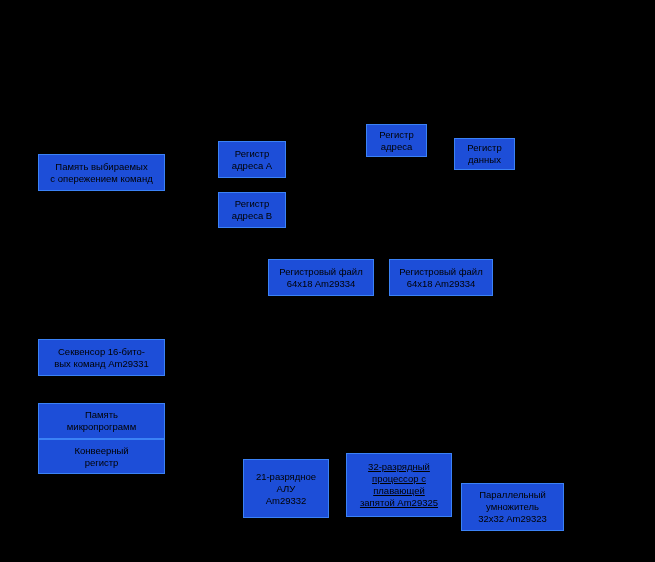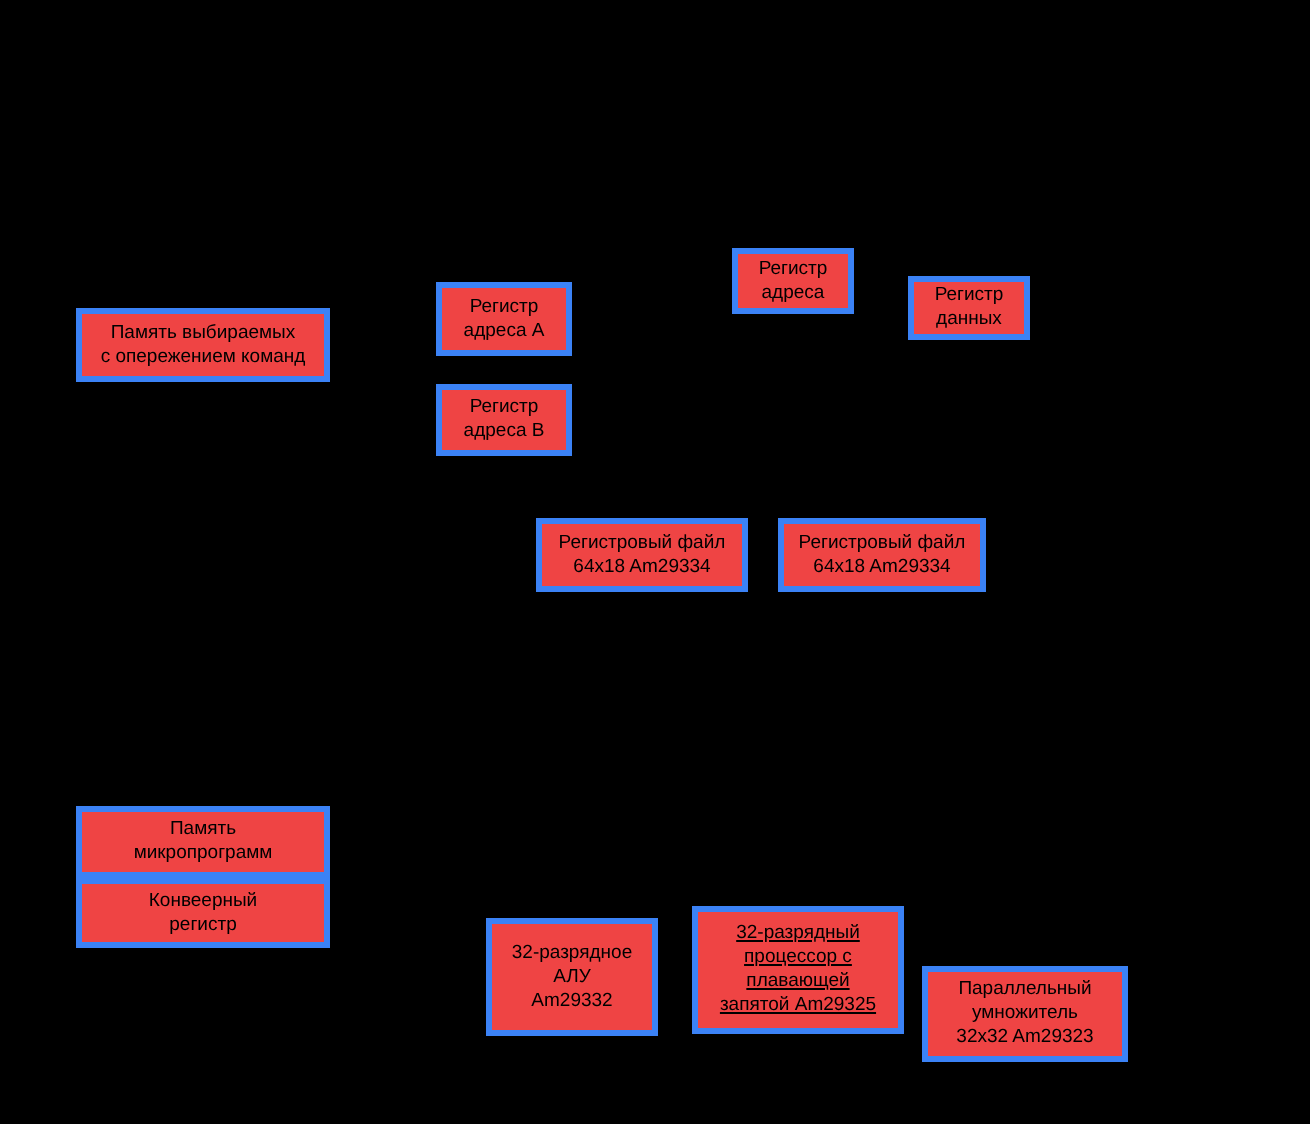--- a/index.html
+++ b/index.html
@@ -10,23 +10,23 @@
   .canvas {
     position: relative;
     width: 655px;
     height: 562px;
     background: #000000;
     overflow: hidden;
     font-family: "Liberation Sans", sans-serif;
   }
   .box {
     position: absolute;
-    background: #ef4444;
+    background: #1d4ed8;
     color: #000000;
-    border: 3px solid #3b82f6;
+    border: 1px solid #3b82f6;
     box-sizing: border-box;
     display: flex;
     align-items: center;
     justify-content: center;
     text-align: center;
     white-space: pre-line;
     font-size: 9.5px;
     line-height: 12px;
   }
 
@@ -56,20 +56,22 @@
 </head>
 <body>
 
 <div class="canvas">
 
   <div id="b-prefetch" class="box">Память выбираемых
 с опережением команд</div>
 
 
 
+  <div id="b-sequencer" class="box">Секвенсор 16-бито-
+вых команд Am29331</div>
 
   <div id="b-pipeline" class="box">Конвеерный
 регистр</div>
 
   <div id="b-micromem" class="box">Память
 микропрограмм</div>
 
   <div id="b-addr-a" class="box">Регистр
 адреса A</div>
 
@@ -81,21 +83,21 @@
 
   <div id="b-data" class="box">Регистр
 данных</div>
 
   <div id="b-regfile-l" class="box">Регистровый файл
 64x18 Am29334</div>
 
   <div id="b-regfile-r" class="box">Регистровый файл
 64x18 Am29334</div>
 
-  <div id="b-alu" class="box">32-разрядное
+  <div id="b-alu" class="box">21-разрядное
 АЛУ
 Am29332</div>
 
   <div id="b-fpu" class="box">32-разрядный
 процессор с
 плавающей
 запятой Am29325</div>
 
   <div id="b-mult" class="box">Параллельный
 умножитель

